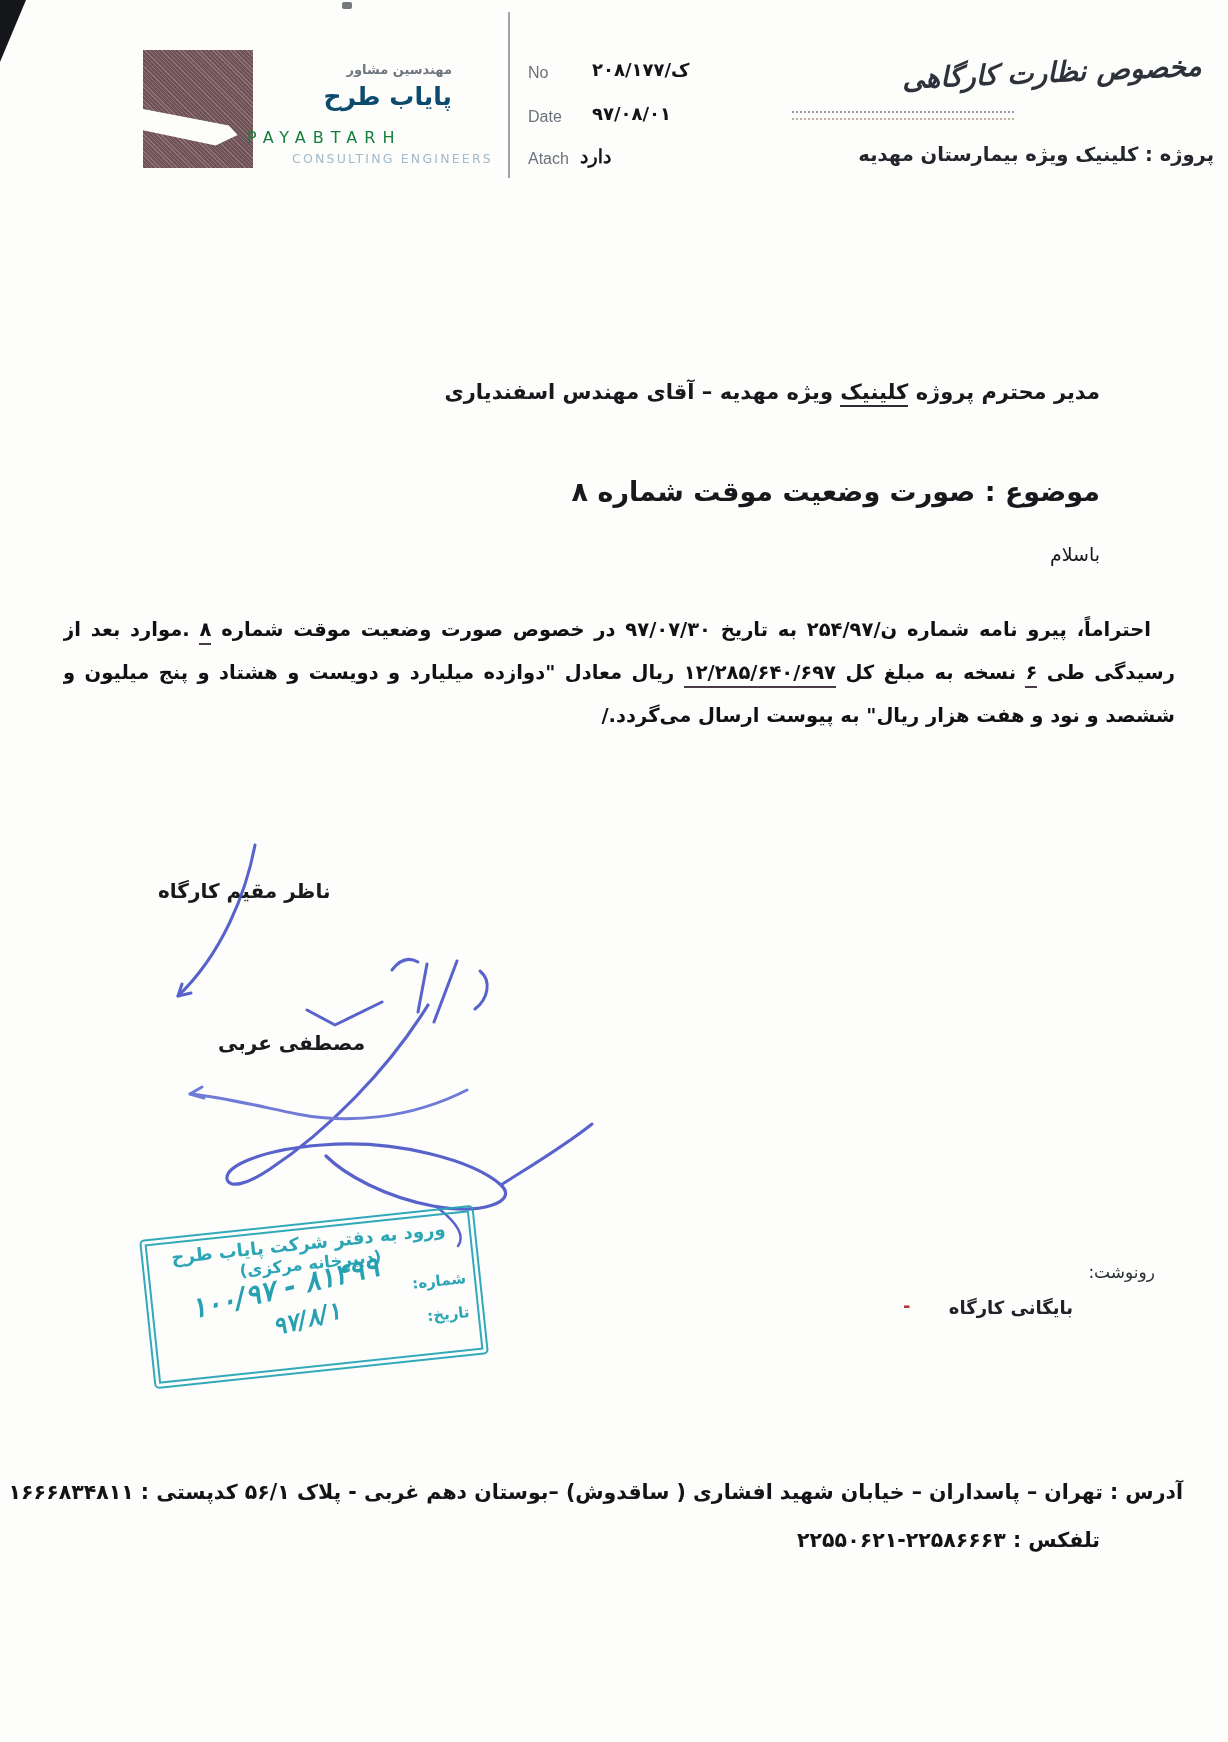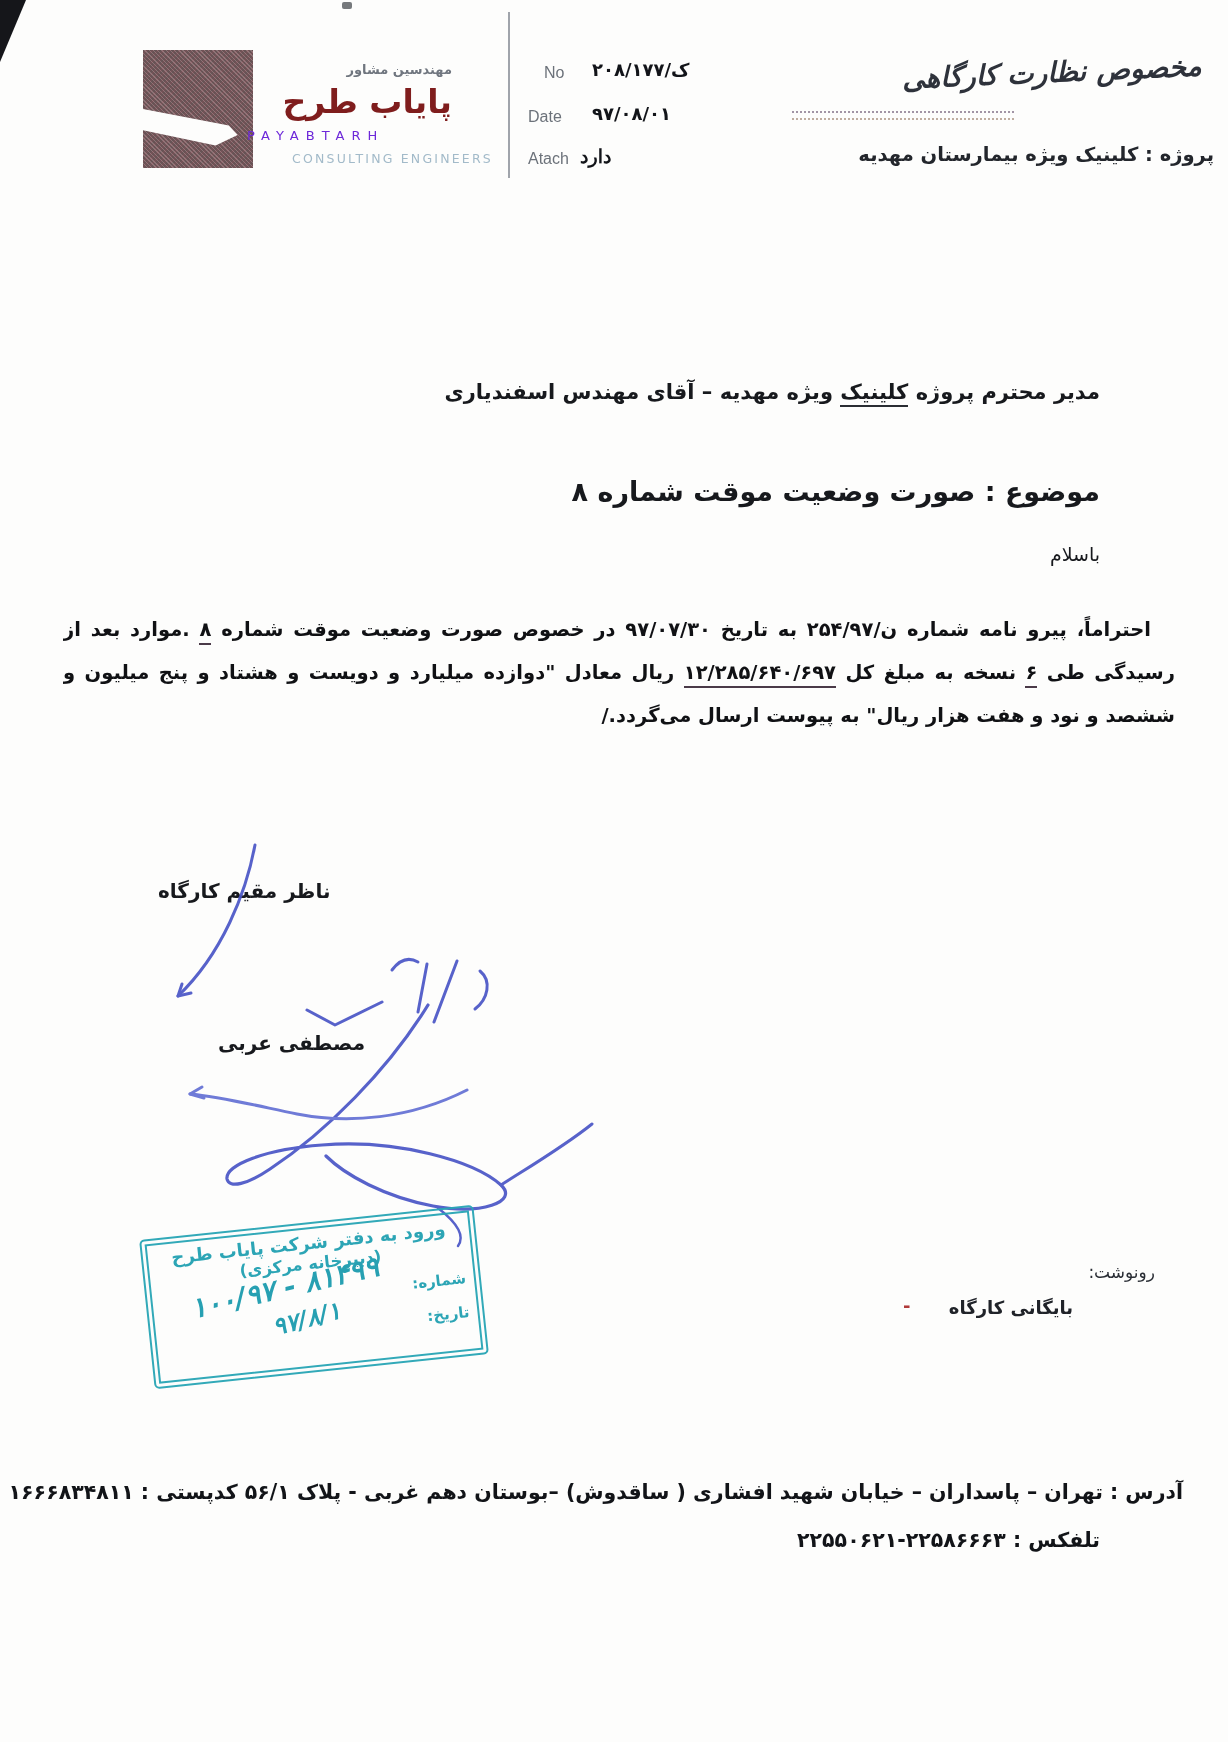--- a/index.html
+++ b/index.html
@@ -26,22 +26,22 @@
     background-color:#82575d;
     background-image:
       repeating-linear-gradient(45deg, rgba(255,255,255,.16) 0 1px, rgba(40,60,55,.18) 1px 3px),
       repeating-linear-gradient(135deg, rgba(70,90,85,.22) 0 2px, rgba(0,0,0,0) 2px 4px);
   }
   .logo-swoosh{
     position:absolute;inset:0;background:#fdfdfc;
     clip-path:polygon(0% 50%,78% 64%,86% 72%,66% 81%,0% 68%);
   }
   .brand-tagline{position:absolute;right:776px;top:62px;font-size:13px;color:#70767f;font-weight:600;letter-spacing:1px;white-space:nowrap;}
-  .brand-name-fa{position:absolute;right:776px;top:82px;font-size:33px;font-weight:bold;color:#7f1d1d;white-space:nowrap;}
-  .brand-name-en{position:absolute;left:247px;top:128px;font-size:13px;letter-spacing:7px;color:#6d28d9;font-weight:500;direction:ltr;white-space:nowrap;}
+  .brand-name-fa{position:absolute;right:776px;top:82px;font-size:25px;font-weight:bold;color:#0c4a6e;white-space:nowrap;}
+  .brand-name-en{position:absolute;left:247px;top:128px;font-size:16px;letter-spacing:7px;color:#15803d;font-weight:500;direction:ltr;white-space:nowrap;}
   .brand-sub-en{position:absolute;left:292px;top:151px;font-size:12.5px;letter-spacing:2.2px;color:#a2bac9;direction:ltr;white-space:nowrap;}
   .header-divider{position:absolute;left:508px;top:12px;width:2px;height:166px;background:#8f949c;opacity:.85;}
 
   .meta-label{position:absolute;left:528px;font-size:16px;color:#6c727a;font-family:"Liberation Sans","DejaVu Sans",sans-serif;}
   .meta-value{position:absolute;left:592px;font-weight:bold;color:#121419;font-size:18px;direction:ltr;white-space:nowrap;}
   .meta-value.fa{direction:rtl;font-size:19px;}
 
   .category-note{
     position:absolute;right:26px;top:56px;font-size:28px;font-weight:bold;font-style:italic;
     color:#2e323b;transform:rotate(-2.5deg);white-space:nowrap;letter-spacing:1px;
@@ -113,21 +113,21 @@
   <div class="logo-square">
     <div class="logo-swoosh"></div>
   </div>
   <div class="brand-tagline">مهندسین مشاور</div>
   <div class="brand-name-fa">پایاب طرح</div>
   <div class="brand-name-en">PAYABTARH</div>
   <div class="brand-sub-en">CONSULTING ENGINEERS</div>
 
   <div class="header-divider"></div>
 
-  <div class="meta-label" style="top:64px;margin-left:16px;">No</div>
+  <div class="meta-label" style="top:64px;">No</div>
   <div class="meta-value" style="top:59px;">۲۰۸/ک/۱۷۷</div>
   <div class="meta-label" style="top:108px;">Date</div>
   <div class="meta-value" style="top:103px;">۹۷/۰۸/۰۱</div>
   <div class="meta-label" style="top:150px;">Atach</div>
   <div class="meta-value fa" style="top:145px;left:580px;font-family:Liberation Serif, serif;">دارد</div>
 
   <div class="category-note">مخصوص نظارت کارگاهی</div>
   <div class="category-underline"></div>
   <div class="project-line">پروژه : کلینیک ویژه بیمارستان مهدیه</div>
 

